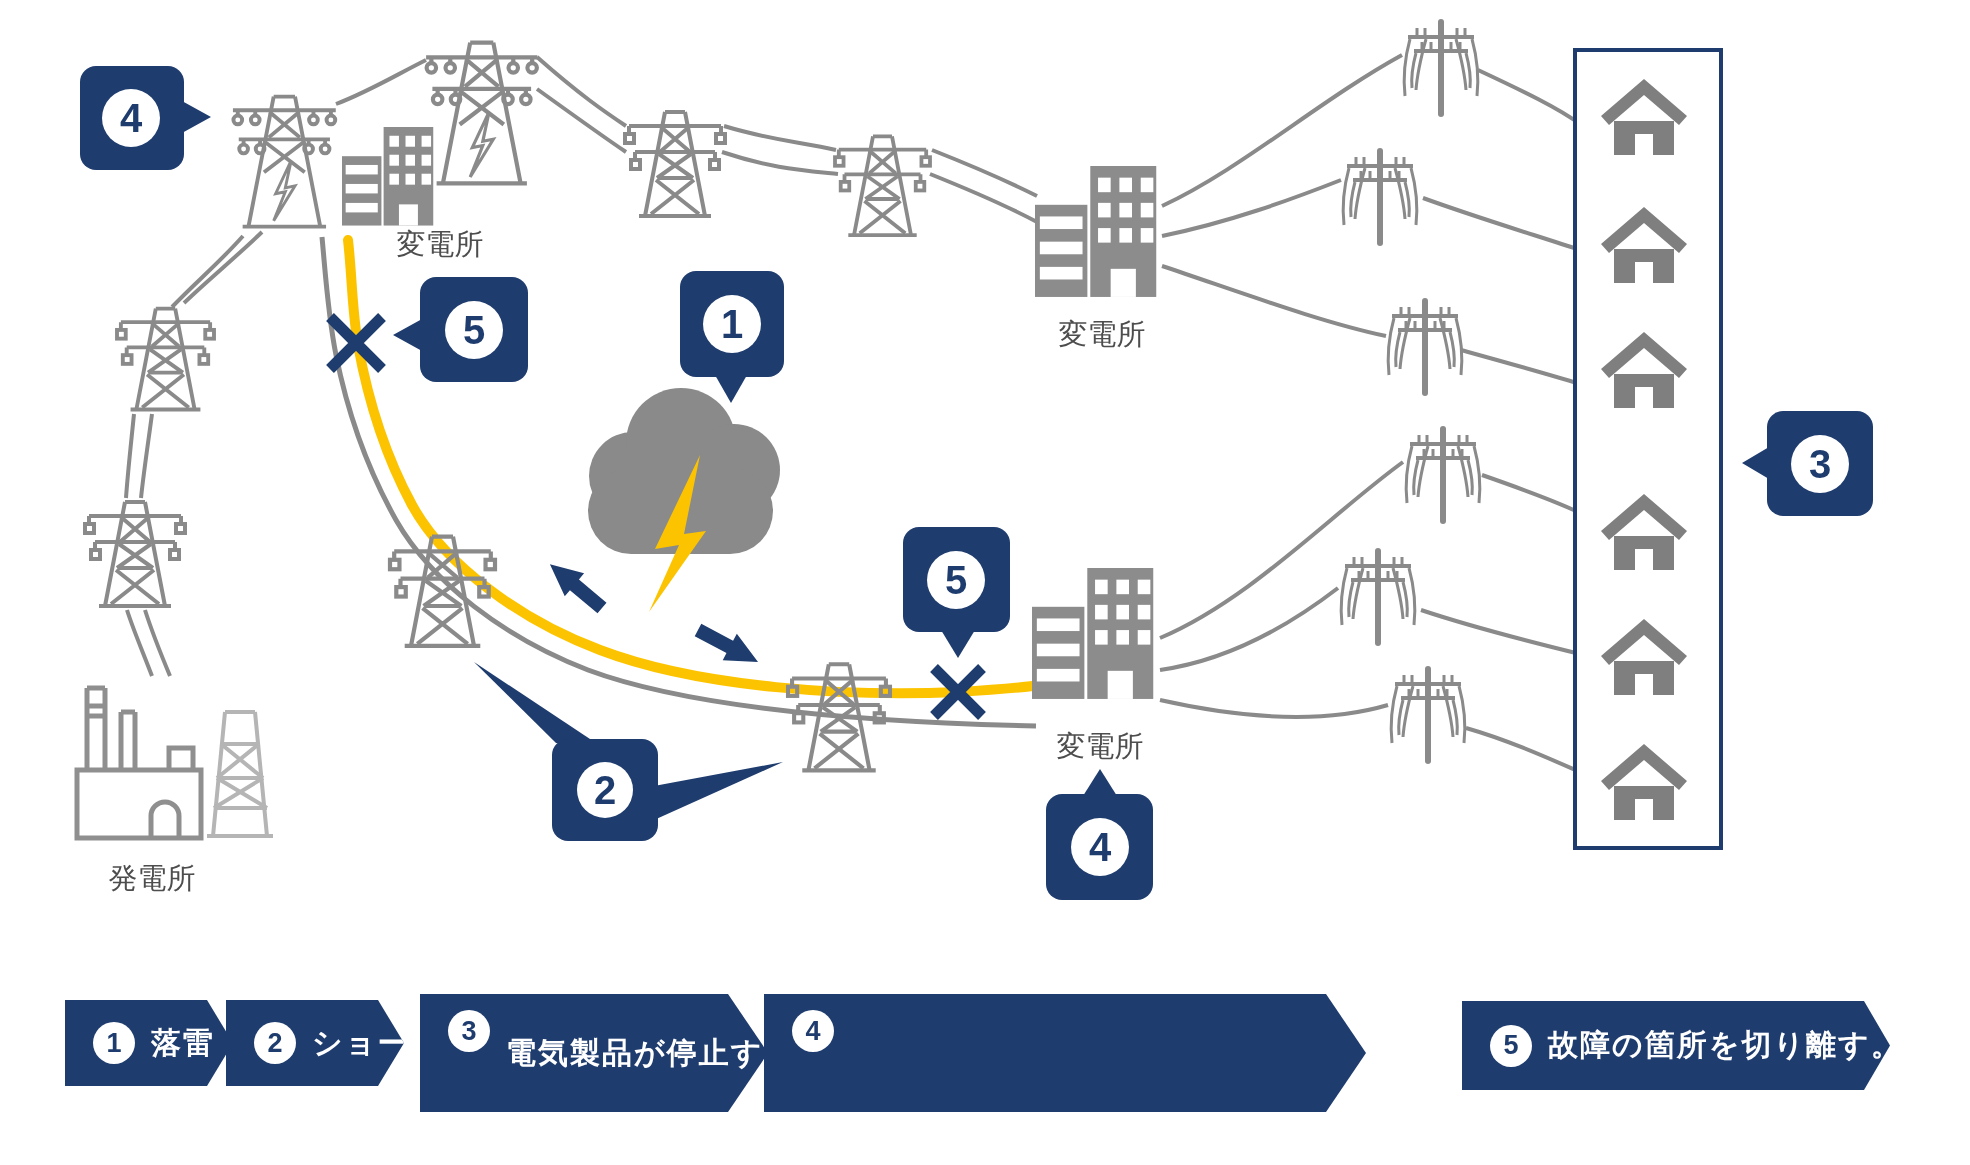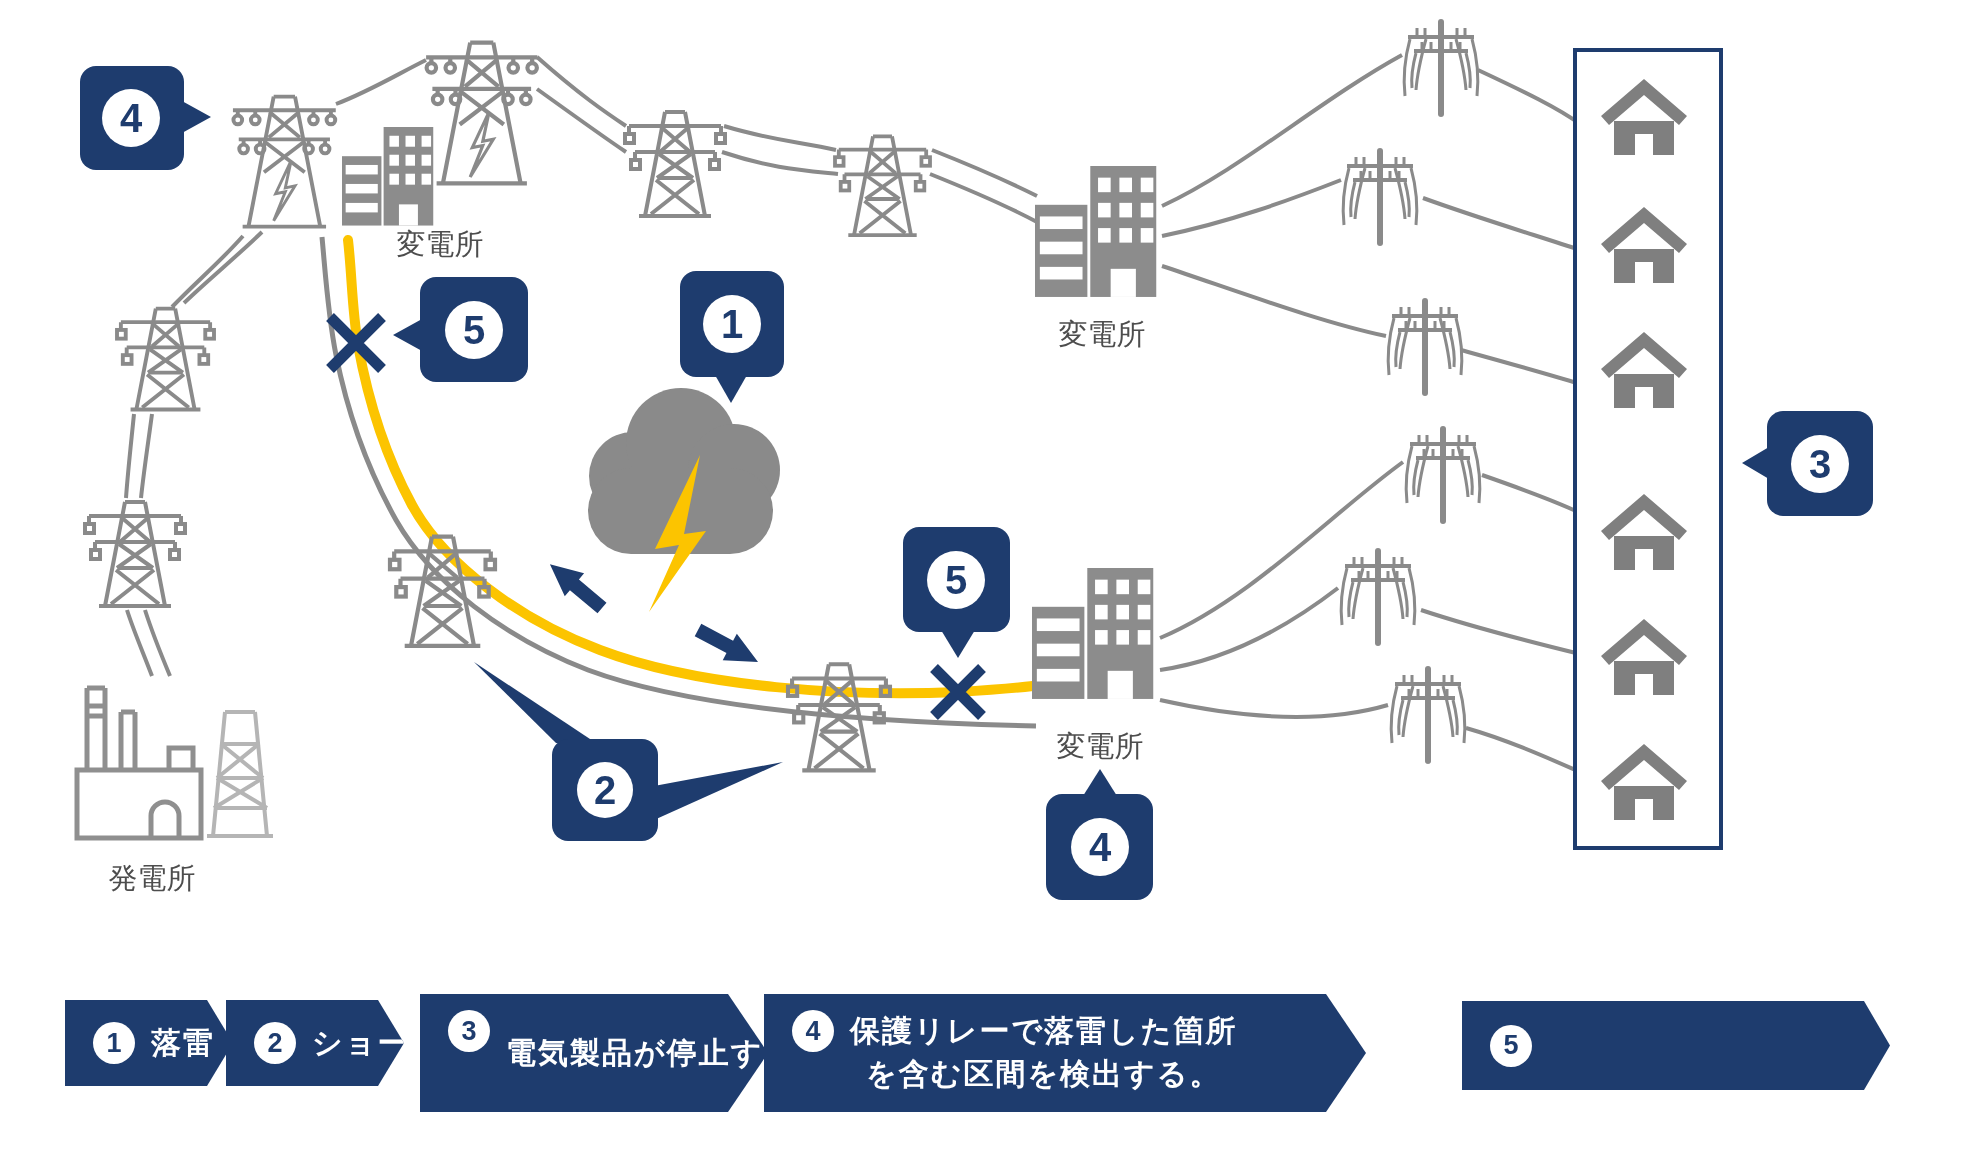--- a/index.html
+++ b/index.html
@@ -16,21 +16,21 @@
     font-weight:bold;
   }
   .chev.tip26{clip-path:polygon(0 0,calc(100% - 26px) 0,100% 50%,calc(100% - 26px) 100%,0 100%);}
   .chev.tip40{clip-path:polygon(0 0,calc(100% - 40px) 0,100% 50%,calc(100% - 40px) 100%,0 100%);}
   .chev .num{
     width:42px;height:42px;border-radius:50%;background:#ffffff;color:#1e3c6e;
     display:flex;align-items:center;justify-content:center;
     font-size:27px;font-weight:bold;flex:0 0 42px;
   }
   .chev.two .num{align-self:flex-start;margin-top:16px;}
-  .chev-text{font-size:30px;line-height:1.42;letter-spacing:2px;white-space:nowrap;text-align:center;}
+  .chev-text{font-size:30px;line-height:1.42;letter-spacing:2px;white-space:nowrap;}
   .chev-text .l2:empty{display:none;}
 </style>
 </head>
 <body>
 
 <div class="stage">
 
 <svg class="diagram-svg" width="1970" height="975" viewBox="0 0 1970 975">
   <defs>
 
@@ -290,24 +290,24 @@
 
   <div class="chev tip40 two" style="left:420px;top:994px;width:348px;height:118px;">
     <span class="num">3</span>
     <div class="chev-text">
       <div class="l2">電気製品が停止する</div>
     </div>
   </div>
 
   <div class="chev tip40 two" style="left:764px;top:994px;width:602px;height:118px;">
     <span class="num">4</span>
-    <div class="chev-text">
-      <div class="l1">保護リレーで落雷した箇所</div>
-      <div class="l2">を含む区間を検出する。</div>
-    </div>
   </div>
 
   <div class="chev tip26" style="left:1462px;top:1001px;width:428px;height:89px;">
     <span class="num">5</span>
+    <div class="chev-text">
+      <div class="l1">故障の箇所を切り離す。</div>
+
+    </div>
   </div>
 
 </div>
 </div>
 
 </body></html>

